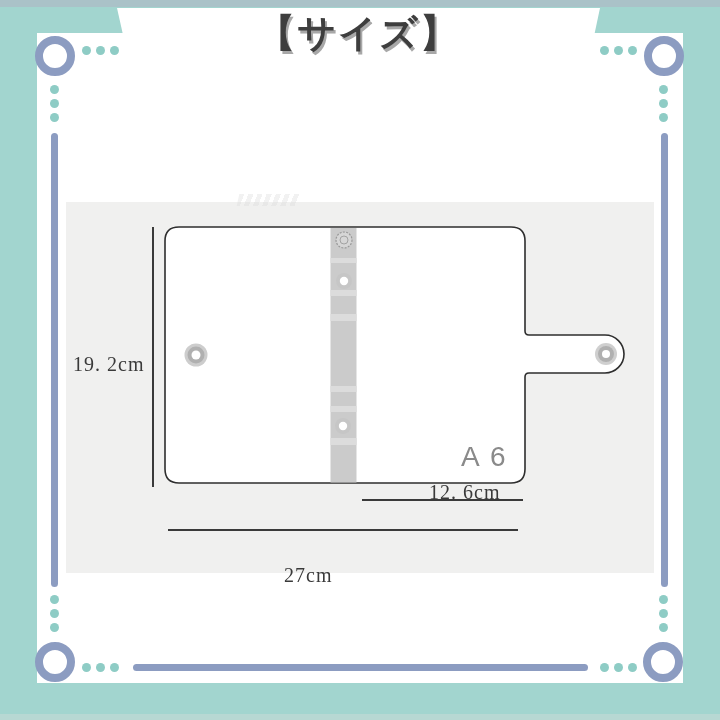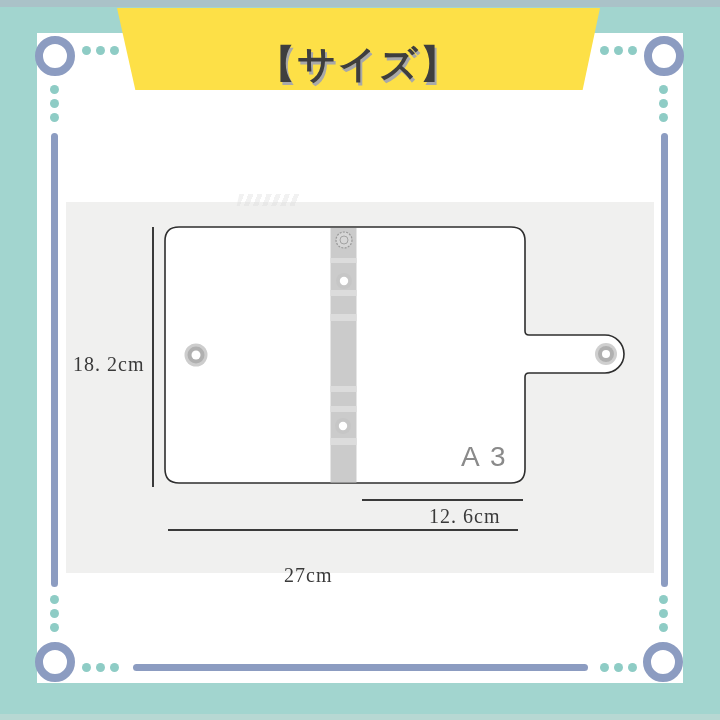--- a/index.html
+++ b/index.html
@@ -41,23 +41,23 @@
   .dg-bl-h { left: 82px;  top: 663px; }
   .dg-br-h { left: 600px; top: 663px; }
   .dg-lt-v { left: 50px;  top: 85px; }
   .dg-lb-v { left: 50px;  top: 595px; }
   .dg-rt-v { left: 659px; top: 85px; }
   .dg-rb-v { left: 659px; top: 595px; }
 
   
   .ribbon {
     left: 117px; top: 8px; width: 483px; height: 82px;
-    background: #fde047;
+    background: #ffffff;
     clip-path: polygon(0% 0%, 100% 0%, 96.4% 100%, 3.8% 100%);
-    display: flex; align-items: flex-end; justify-content: center;
+    display: flex; align-items: flex-start; justify-content: center;
   }
   .ribbon-title {
     font-family: "DejaVu Sans", sans-serif;
     font-size: 38px; font-weight: bold; letter-spacing: 2px;
     color: #3e3e3e; text-shadow: 2px 3px 0 #a8a8a8;
   }
 
   
   .panel { left: 66px; top: 202px; width: 588px; height: 371px; background: #f0f0ef; }
 
@@ -67,21 +67,21 @@
     transform: skewX(-12deg);
   }
 
   .diagram-svg { left: 66px; top: 202px; }
 
   .dim-label {
     font-family: "Liberation Serif", serif;
     font-size: 20px; color: #3a3a3a; letter-spacing: 1px; white-space: pre;
   }
   .label-height { left: 73px;  top: 353px; }
-  .label-flap   { left: 429px; top: 505px; }
+  .label-flap   { left: 429px; top: 481px; }
   .label-width  { left: 284px; top: 564px; }
 
   .size-label {
     left: 461px; top: 441px;
     font-family: "Liberation Sans", sans-serif;
     font-size: 28px; color: #8a8a8a; letter-spacing: 2px; white-space: pre;
   }
 </style>
 </head>
 <body>
@@ -188,16 +188,16 @@
     <circle cx="606" cy="354" r="11" fill="#cfcfcf"></circle>
     <circle cx="606" cy="354" r="8" fill="#b0b0b0"></circle>
     <circle cx="606" cy="354" r="4" fill="#ffffff"></circle>
   </g>
 
   <line x1="153" y1="227" x2="153" y2="487" stroke="#3a3a3a" stroke-width="2"></line>
   <line x1="362" y1="500" x2="523" y2="500" stroke="#3a3a3a" stroke-width="2"></line>
   <line x1="168" y1="530" x2="518" y2="530" stroke="#3a3a3a" stroke-width="2"></line>
 </svg>
 
-<div class="abs dim-label label-height">18. 2cm</div>
+<div class="abs dim-label label-height">19. 2cm</div>
 <div class="abs dim-label label-flap">12. 6cm</div>
 <div class="abs dim-label label-width">27cm</div>
-<div class="abs size-label">A 3</div>
+<div class="abs size-label">A 6</div>
 
 </body></html>

